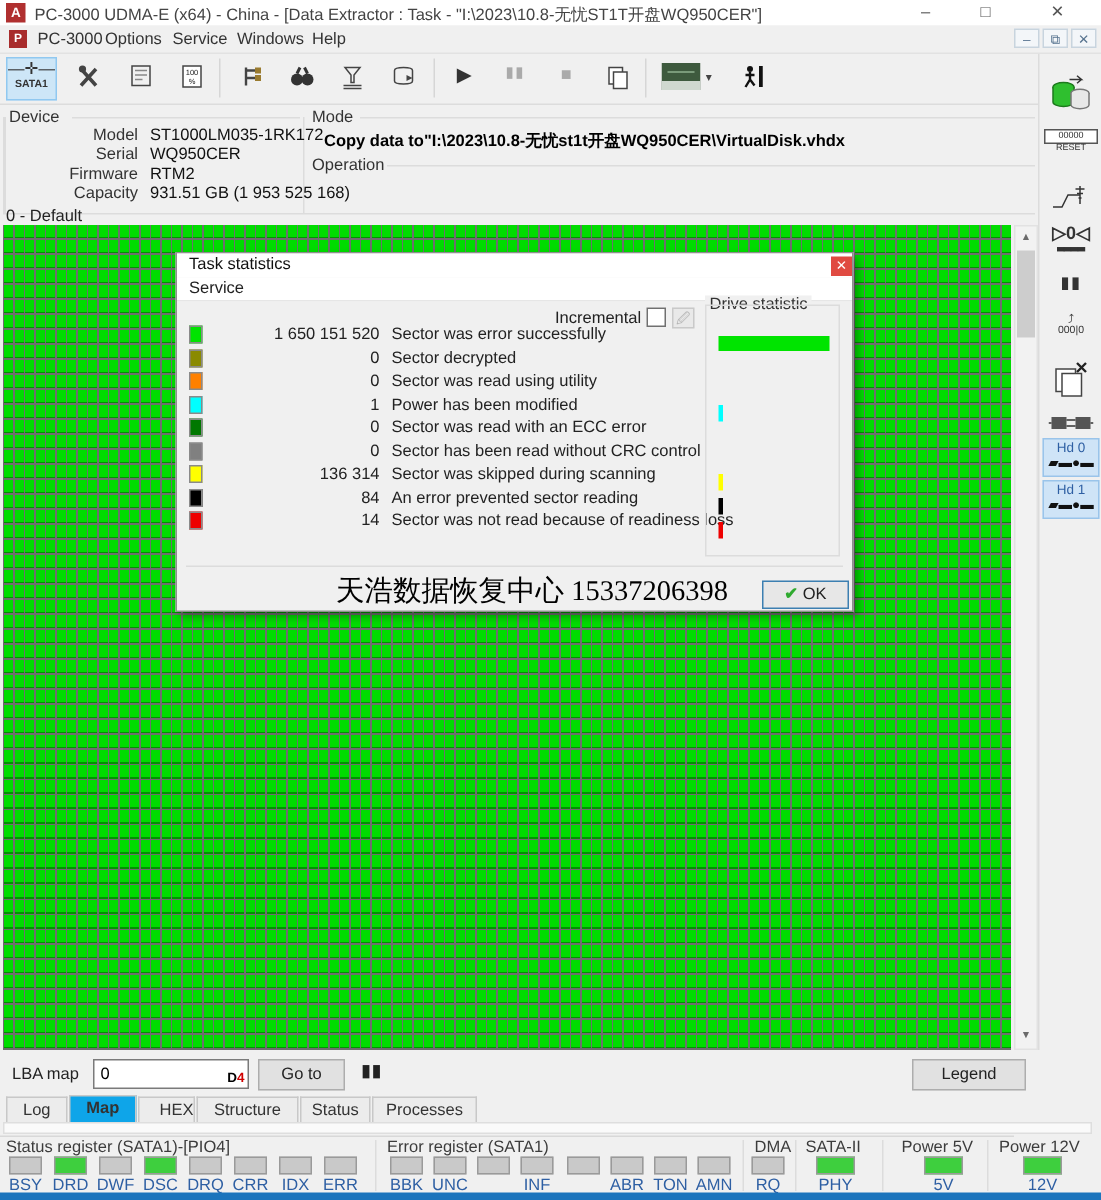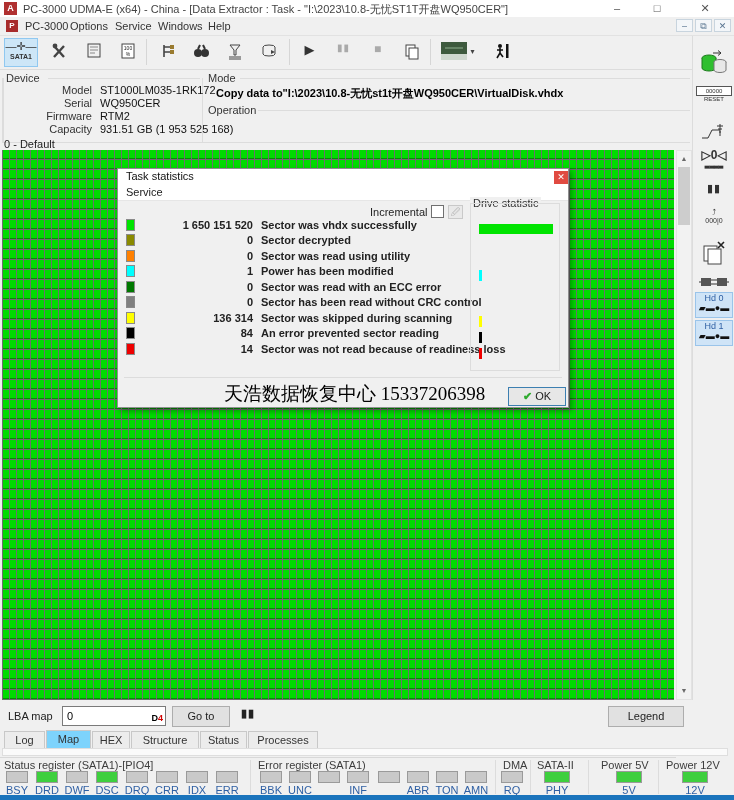--- a/index.html
+++ b/index.html
@@ -51,42 +51,42 @@
 
   
   .dialog { left:117px; top:168px; width:452px; height:240px; background:#f0f0f0; border:1px solid #8f8f8f; box-shadow:3px 3px 6px rgba(0,0,0,.35); }
   .dlg-titlebar { left:0; top:0; width:450px; height:16px; background:#ffffff; }
   .dlg-title { left:8px; top:1px; color:#111; }
   .dlg-close { left:436px; top:2px; width:14px; height:13px; background:#e04a41; color:#fff; font-size:9px; line-height:12px; text-align:center; }
   .dlg-menubar { left:0; top:16px; width:450px; height:16px; background:#ffffff; border-bottom:1px solid #e6e6e6; }
   .dlg-menu { left:8px; top:1px; color:#222; }
   .checkbox { width:13px; height:13px; background:#fff; border:1px solid #707070; }
   .dis-btn { width:15px; height:14px; border:1px solid #c9c9c9; background:#e9e9e9; color:#b5b5b5; font-size:9px; text-align:center; line-height:13px; }
-  .stat-row { display:flex; align-items:center; height:15.5px;font-weight:bold; }
+  .stat-row { display:flex; align-items:flex-start; height:15.5px; }
   .swatch { width:9px; height:12px; border:1px solid #8a8a8a; flex:0 0 9px; margin-left:8px; }
   .cnt { width:118px; text-align:right; flex:0 0 118px; color:#222; }
   .lbl { margin-left:8px; color:#222; white-space:nowrap; }
   .drive-box { left:352px; top:34px; width:90px; height:168px; border:1px solid #dcdcdc; }
   .drive-title { left:352px; top:28px; background:#f0f0f0; padding:0 3px; color:#333; }
   .dbar { position:absolute; }
   .dlg-sep { left:6px; top:208px; width:438px; height:1px; background:#dcdcdc; }
   .watermark { left:106px; top:212px; font-family:"Liberation Serif", serif; font-size:19px; color:#000; white-space:nowrap; }
   .ok-btn { left:390px; top:218px; width:58px; height:19px; background:#e7e7e7; border:1px solid #3c7fb1; text-align:center; line-height:17px; color:#222; }
   .ok-check { color:#2faa2f; font-weight:bold; }
 
   
   .bottombar { left:0; top:702px; width:734px; height:28px; background:#f0f0f0; }
   .lba-input { left:62px; top:4px; width:104px; height:20px; background:#fff; border:1px solid #7a7a7a; line-height:18px; padding-left:4px; color:#000; }
   .dh-icon { position:absolute; right:2px; top:2px; font-size:9px; font-weight:bold; }
   .btn { background:#e1e1e1; border:1px solid #adadad; text-align:center; color:#222; }
 
   
   .tabsbar { left:0; top:730px; width:734px; height:18px; background:#f0f0f0; }
   .tab { top:1px; height:17px; line-height:16px; text-align:center; color:#333; border:1px solid #c8c8c8; border-bottom:none; background:#ececec; }
-  .tab.active { background:#7dd3fc; font-weight:normal; top:0; height:18px; }
+  .tab.active { background:#0ea5e9; font-weight:bold; top:0; height:18px; }
   .substrip { left:2px; top:748px; width:726px; height:8px; background:#fafafa; border:1px solid #dedede; }
 
   
   .statusbar { left:0; top:757px; width:676px; height:38px; background:#f0f0f0; border-top:1px solid #d8d8d8; }
   .sb-title { top:1px; color:#3c3c3c; white-space:nowrap; }
   .led { top:13px; width:22px; height:12px; border:1px solid #9a9a9a; }
   .led-label { top:26px; width:30px; text-align:center; color:#2e5fa3; }
   .sb-sep { top:2px; width:1px; height:34px; background:#dcdcdc; }
   .bluestrip { left:0; top:795px; width:734px; height:5px; background:#1b74bc; }
 
@@ -261,21 +261,21 @@
   </div>
 
   <div class="abs" style="left:252px;top:37px;color:#222;">Incremental</div>
   <div class="abs checkbox" style="left:313px;top:36px;"></div>
   <div class="abs dis-btn" style="left:330px;top:36px;">🖉</div>
 
   <div class="abs" style="left:0;top:48px;width:346px;">
     <div class="stat-row">
         <span class="swatch" style="background: rgb(0, 228, 0);"></span>
         <span class="cnt">1 650 151 520</span>
-        <span class="lbl">Sector was vhdx successfully</span>
+        <span class="lbl">Sector was error successfully</span>
       </div>
     <div class="stat-row">
         <span class="swatch" style="background: rgb(138, 138, 0);"></span>
         <span class="cnt">0</span>
         <span class="lbl">Sector decrypted</span>
       </div>
     <div class="stat-row">
         <span class="swatch" style="background: rgb(255, 128, 0);"></span>
         <span class="cnt">0</span>
         <span class="lbl">Sector was read using utility</span>
@@ -333,21 +333,21 @@
     <span class="dh-icon"><span style="color:#000;">D</span><span style="color:#d00000;">4</span></span>
   </div>
   <div class="abs btn" style="left:172px;top:4px;width:58px;height:21px;line-height:19px;">Go to</div>
   <div class="abs" style="left:236px;top:5px;width:24px;height:20px;text-align:center;font-weight:bold;letter-spacing:1px;color:#222;">▮▮</div>
   <div class="abs btn" style="left:608px;top:4px;width:76px;height:21px;line-height:19px;">Legend</div>
 </div>
 
 <div class="abs tabsbar">
   <div class="abs tab" style="left:4px;width:41px;">Log</div>
   <div class="abs tab active" style="left:46px;width:45px;">Map</div>
-  <div class="abs tab" style="left:92px;width:38px;">HEX</div>
+  <div class="abs tab" style="left:92px;width:38px;text-align:right;">HEX</div>
   <div class="abs tab" style="left:131px;width:68px;">Structure</div>
   <div class="abs tab" style="left:200px;width:47px;">Status</div>
   <div class="abs tab" style="left:248px;width:70px;">Processes</div>
 </div>
 <div class="abs substrip"></div>
 
 <div class="abs statusbar">
   <div class="abs sb-title" style="left:4px;">Status register (SATA1)-[PIO4]</div>
   <div class="abs led" style="left: 6px; background: rgb(201, 201, 201);"></div>
   <div class="abs led" style="left: 36px; background: rgb(62, 207, 62);"></div>

